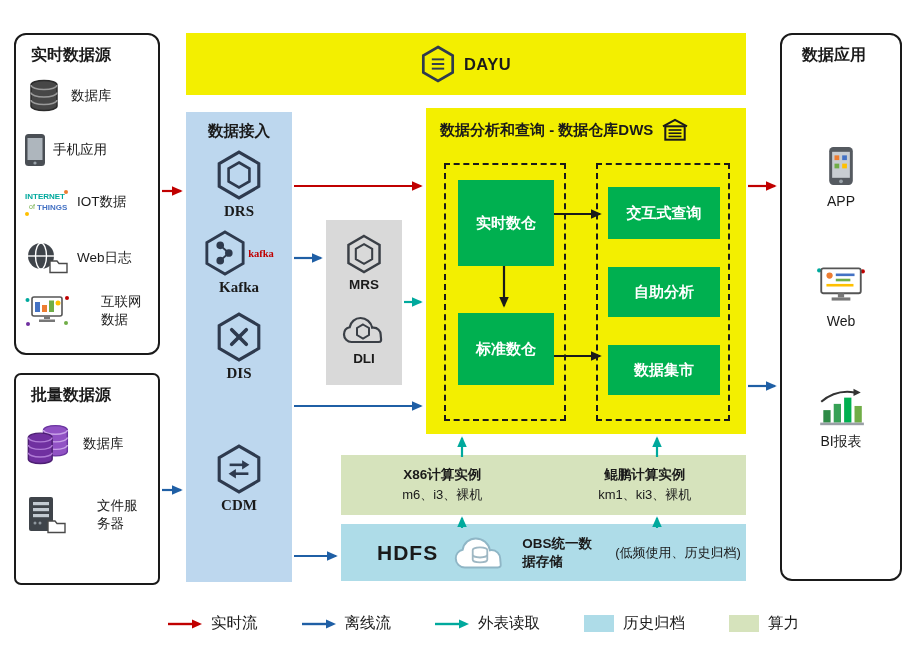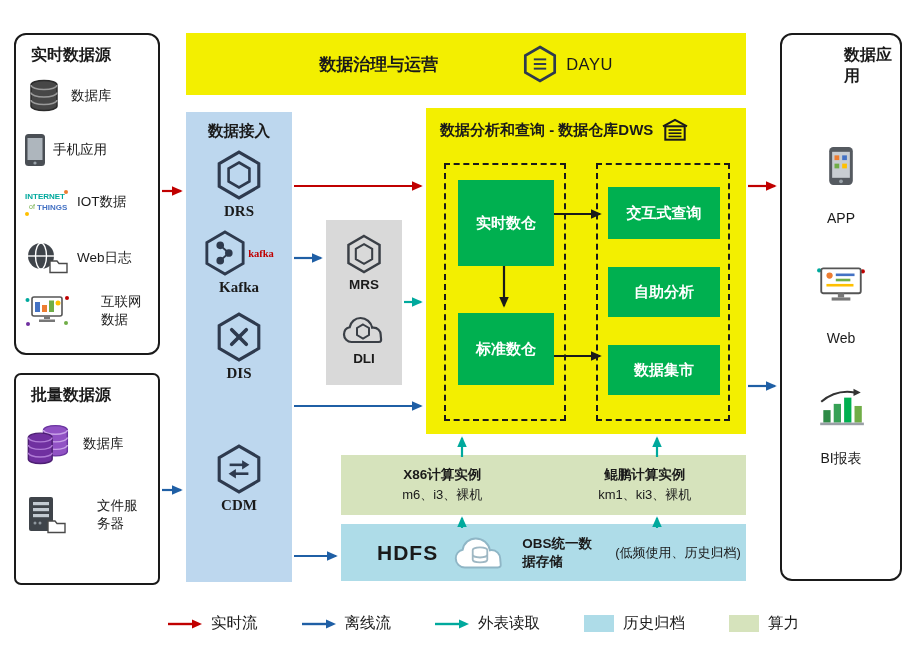--- a/index.html
+++ b/index.html
@@ -15,31 +15,31 @@
   html,body{margin:0;padding:0;background:#fff;}
   body{font-family:"Liberation Sans","DejaVu Sans",sans-serif;color:var(--ink);}
   #stage{position:relative;width:914px;height:651px;background:#fff;overflow:hidden;}
 
   
   .panel{position:absolute;border:2.5px solid #1a1a1a;border-radius:12px;background:#fff;}
   #realtime-box{left:14px;top:33px;width:146px;height:322px;}
   #batch-box{left:14px;top:373px;width:146px;height:212px;border-radius:7px;}
   #apps-box{left:780px;top:33px;width:122px;height:548px;}
   .panel-title{font-weight:bold;font-size:16px;padding:10px 0 0 15px;}
-  #apps-box .panel-title{padding-left:20px;margin-left:42px;}
+  #apps-box .panel-title{padding-left:20px;}
 
   .src-item{position:absolute;left:8px;width:132px;display:flex;align-items:center;gap:7px;}
   .src-label{font-size:13.5px;line-height:1.3;}
   .narrow2{width:48px;margin-left:24px;}
 
   
   #gov-bar{position:absolute;left:186px;top:33px;width:560px;height:62px;background:var(--yellow);
     display:flex;align-items:center;justify-content:center;gap:85px;}
   .gov-title{font-weight:bold;font-size:17px;}
-  .dayu{display:flex;align-items:center;gap:9px;font-weight:normal;font-size:16.5px;letter-spacing:.5px;}
+  .dayu{display:flex;align-items:center;gap:9px;font-weight:bold;font-size:16.5px;letter-spacing:.5px;}
 
   
   #ingest-col{position:absolute;left:186px;top:112px;width:106px;height:470px;background:var(--ingest-blue);font-family:Liberation Serif, serif;}
   .ing-title{text-align:center;padding-top:9px;font-weight:bold;font-size:15.5px;}
   .ing-item{position:absolute;left:0;width:100%;display:flex;flex-direction:column;align-items:center;gap:3px;}
   #ing-drs{top:38px;} #ing-kafka{top:118px;} #ing-dis{top:200px;} #ing-cdm{top:332px;}
   .ing-label{font-weight:bold;font-size:15px;}
   .kafka-row{display:flex;align-items:center;gap:2px;}
   .kafka-word{font-size:10.5px;font-weight:bold;color:#C00000;}
 
@@ -69,21 +69,21 @@
   .compute-title{font-weight:bold;font-size:13.5px;}
 
   
   #storage-bar{position:absolute;left:341px;top:524px;width:405px;height:57px;background:var(--storage-blue);
     display:flex;align-items:center;gap:13px;padding-left:36px;}
   .hdfs{font-weight:bold;font-size:21px;letter-spacing:1px;}
   .obs-title{font-weight:bold;font-size:13.5px;width:80px;line-height:1.3;}
   .obs-sub{font-size:13px;}
 
   
-  .app-item{position:absolute;left:0;width:100%;display:flex;flex-direction:column;align-items:center;gap:23px;}
+  .app-item{position:absolute;left:0;width:100%;display:flex;flex-direction:column;align-items:center;gap:6px;}
   #app-app{top:110px;} #app-web{top:230px;} #app-bi{top:352px;}
   .app-label{font-size:14px;}
 
   
   #legend{position:absolute;left:168px;top:613px;display:flex;align-items:center;gap:44px;}
   .leg-item{display:flex;align-items:center;gap:9px;font-size:15.5px;}
   .swatch{width:30px;height:17px;display:inline-block;}
   .swatch-archive{background:var(--storage-blue);}
   .swatch-compute{background:var(--compute-green);}
 
@@ -171,21 +171,20 @@
         <rect x="9" y="19" width="16" height="3.2" fill="#c3cad1"></rect>
         <circle cx="11" cy="28" r="1.5" fill="#8f979e"></circle>
           <circle cx="16" cy="28" r="1.5" fill="#8f979e"></circle>
         <path d="M24,26 h7 l2,2.5 h8 v9 h-17 z" fill="#fff" stroke="#4a4a4a" stroke-width="1.4"></path>
       </svg>
       <span class="src-label narrow2">文件服务器</span>
     </div>
   </div>
 
   <div id="gov-bar">
-    <span class="gov-title">数据治理与运营</span>
     <span class="dayu">
       <svg width="34" height="38" viewBox="0 0 44 48">
         <polygon points="22,2 41,13 41,35 22,46 3,35 3,13" fill="none" stroke="#2E3A4E" stroke-width="3.5"></polygon>
         <line x1="14" y1="18" x2="30" y2="18" stroke="#2E3A4E" stroke-width="2.5"></line>
         <line x1="14" y1="24" x2="30" y2="24" stroke="#2E3A4E" stroke-width="2.5"></line>
         <line x1="14" y1="30" x2="30" y2="30" stroke="#2E3A4E" stroke-width="2.5"></line>
       </svg>
       <span>DAYU</span>
     </span>
   </div>

